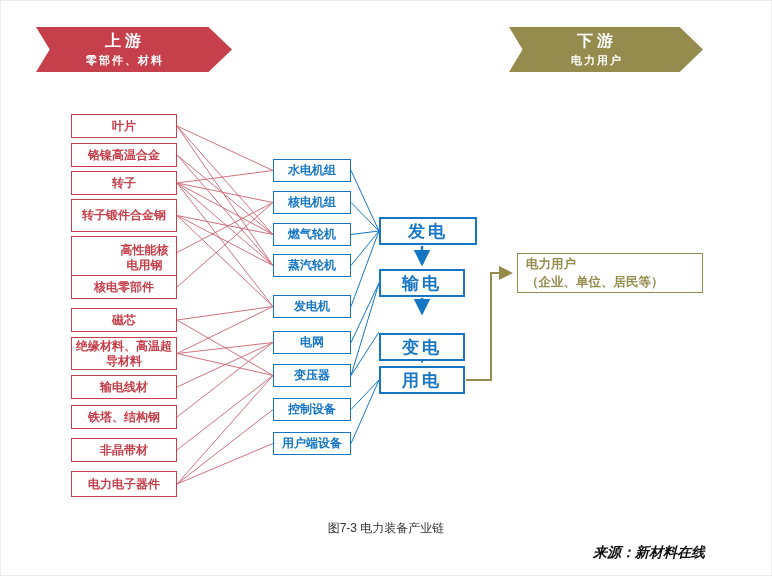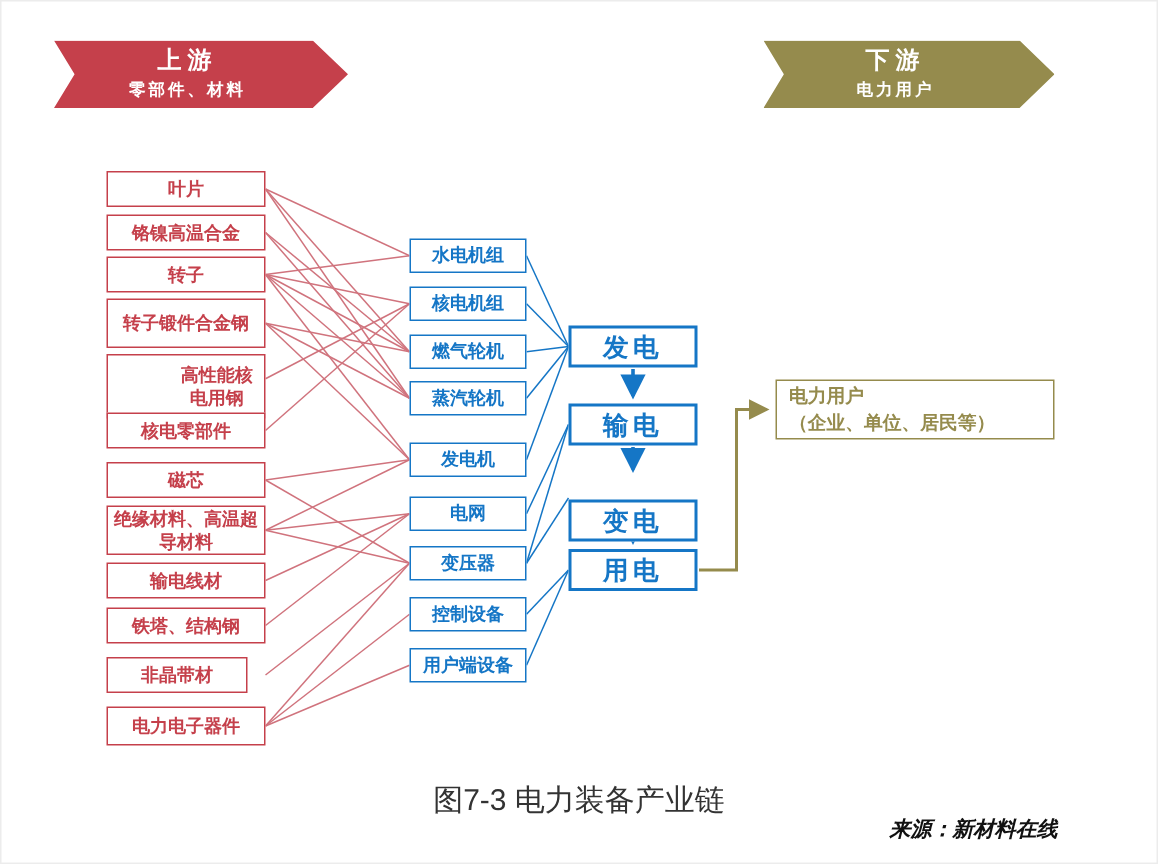--- a/index.html
+++ b/index.html
@@ -23,21 +23,21 @@
   }
   .up-node{border:1px solid #c5404b;color:#c5404b;font-size:12px;font-weight:bold;line-height:1.2;padding:1px 3px;}
   .mid-node{border:1px solid #1576c6;color:#1576c6;font-size:12px;font-weight:bold;}
   .proc-node{border:2px solid #1576c6;color:#1576c6;font-size:17px;font-weight:bold;letter-spacing:3px;}
   .down-node{
     position:absolute;border:1px solid #958b4d;color:#958b4d;background:#fff;
     font-size:12.5px;font-weight:bold;display:flex;flex-direction:column;
     align-items:flex-start;justify-content:center;padding-left:8px;
     line-height:1.45;box-sizing:border-box;
   }
-  .caption{position:absolute;left:0;right:0;top:519px;text-align:center;font-size:20px;color:#333;}
+  .caption{position:absolute;left:0;right:0;top:519px;text-align:center;font-size:12px;color:#333;}
   .source{
     position:absolute;right:66px;top:543px;font-size:14px;color:#111;
     font-style:italic;font-weight:bold;font-family:"Liberation Serif","DejaVu Serif",serif;
   }
 </style>
 </head>
 <body>
 
 <div class="canvas">
 
@@ -105,32 +105,32 @@
       <div class="node up-node" style="left: 70px; top: 113px; width: 106px; height: 24px;">叶片</div>
       <div class="node up-node" style="left: 70px; top: 142px; width: 106px; height: 24px;">铬镍高温合金</div>
       <div class="node up-node" style="left: 70px; top: 170px; width: 106px; height: 24px;">转子</div>
       <div class="node up-node" style="left: 70px; top: 198px; width: 106px; height: 33px;">转子锻件合金钢</div>
       <div class="node up-node" style="left: 70px; top: 235px; width: 106px; height: 43px; padding-left: 44px;">高性能核电用钢</div>
       <div class="node up-node" style="left: 70px; top: 274px; width: 106px; height: 24px;">核电零部件</div>
       <div class="node up-node" style="left: 70px; top: 307px; width: 106px; height: 24px;">磁芯</div>
       <div class="node up-node" style="left: 70px; top: 336px; width: 106px; height: 33px;">绝缘材料、高温超导材料</div>
       <div class="node up-node" style="left: 70px; top: 374px; width: 106px; height: 24px;">输电线材</div>
       <div class="node up-node" style="left: 70px; top: 404px; width: 106px; height: 24px;">铁塔、结构钢</div>
-      <div class="node up-node" style="left: 70px; top: 437px; width: 94px; height: 24px;">非晶带材</div>
+      <div class="node up-node" style="left: 70px; top: 437px; width: 106px; height: 24px;">非晶带材</div>
       <div class="node up-node" style="left: 70px; top: 470px; width: 106px; height: 26px;">电力电子器件</div>
       <div class="node mid-node" style="left: 272px; top: 158px; width: 78px; height: 23px; text-align: center;">水电机组</div>
       <div class="node mid-node" style="left: 272px; top: 190px; width: 78px; height: 23px;">核电机组</div>
       <div class="node mid-node" style="left: 272px; top: 222px; width: 78px; height: 23px;">燃气轮机</div>
       <div class="node mid-node" style="left: 272px; top: 253px; width: 78px; height: 23px;">蒸汽轮机</div>
       <div class="node mid-node" style="left: 272px; top: 294px; width: 78px; height: 23px;">发电机</div>
       <div class="node mid-node" style="left: 272px; top: 330px; width: 78px; height: 23px;">电网</div>
       <div class="node mid-node" style="left: 272px; top: 363px; width: 78px; height: 23px;">变压器</div>
       <div class="node mid-node" style="left: 272px; top: 397px; width: 78px; height: 23px;">控制设备</div>
       <div class="node mid-node" style="left: 272px; top: 431px; width: 78px; height: 23px;">用户端设备</div>
-      <div class="node proc-node" style="left: 378px; top: 216px; width: 86px; height: 28px;">发电</div>
+      <div class="node proc-node" style="left: 378px; top: 216px; width: 98px; height: 28px;">发电</div>
       <div class="node proc-node" style="left: 378px; top: 268px; width: 86px; height: 28px; text-align: right;">输电</div>
       <div class="node proc-node" style="left: 378px; top: 317px; width: 86px; height: 28px; margin-top: 15px;">变电</div>
       <div class="node proc-node" style="left: 378px; top: 365px; width: 86px; height: 28px;">用电</div>
     </div>
 
   <div class="down-node" style="left:516px;top:252px;width:186px;height:40px;">
     <span>电力用户</span>
     <span>（企业、单位、居民等）</span>
   </div>
 

